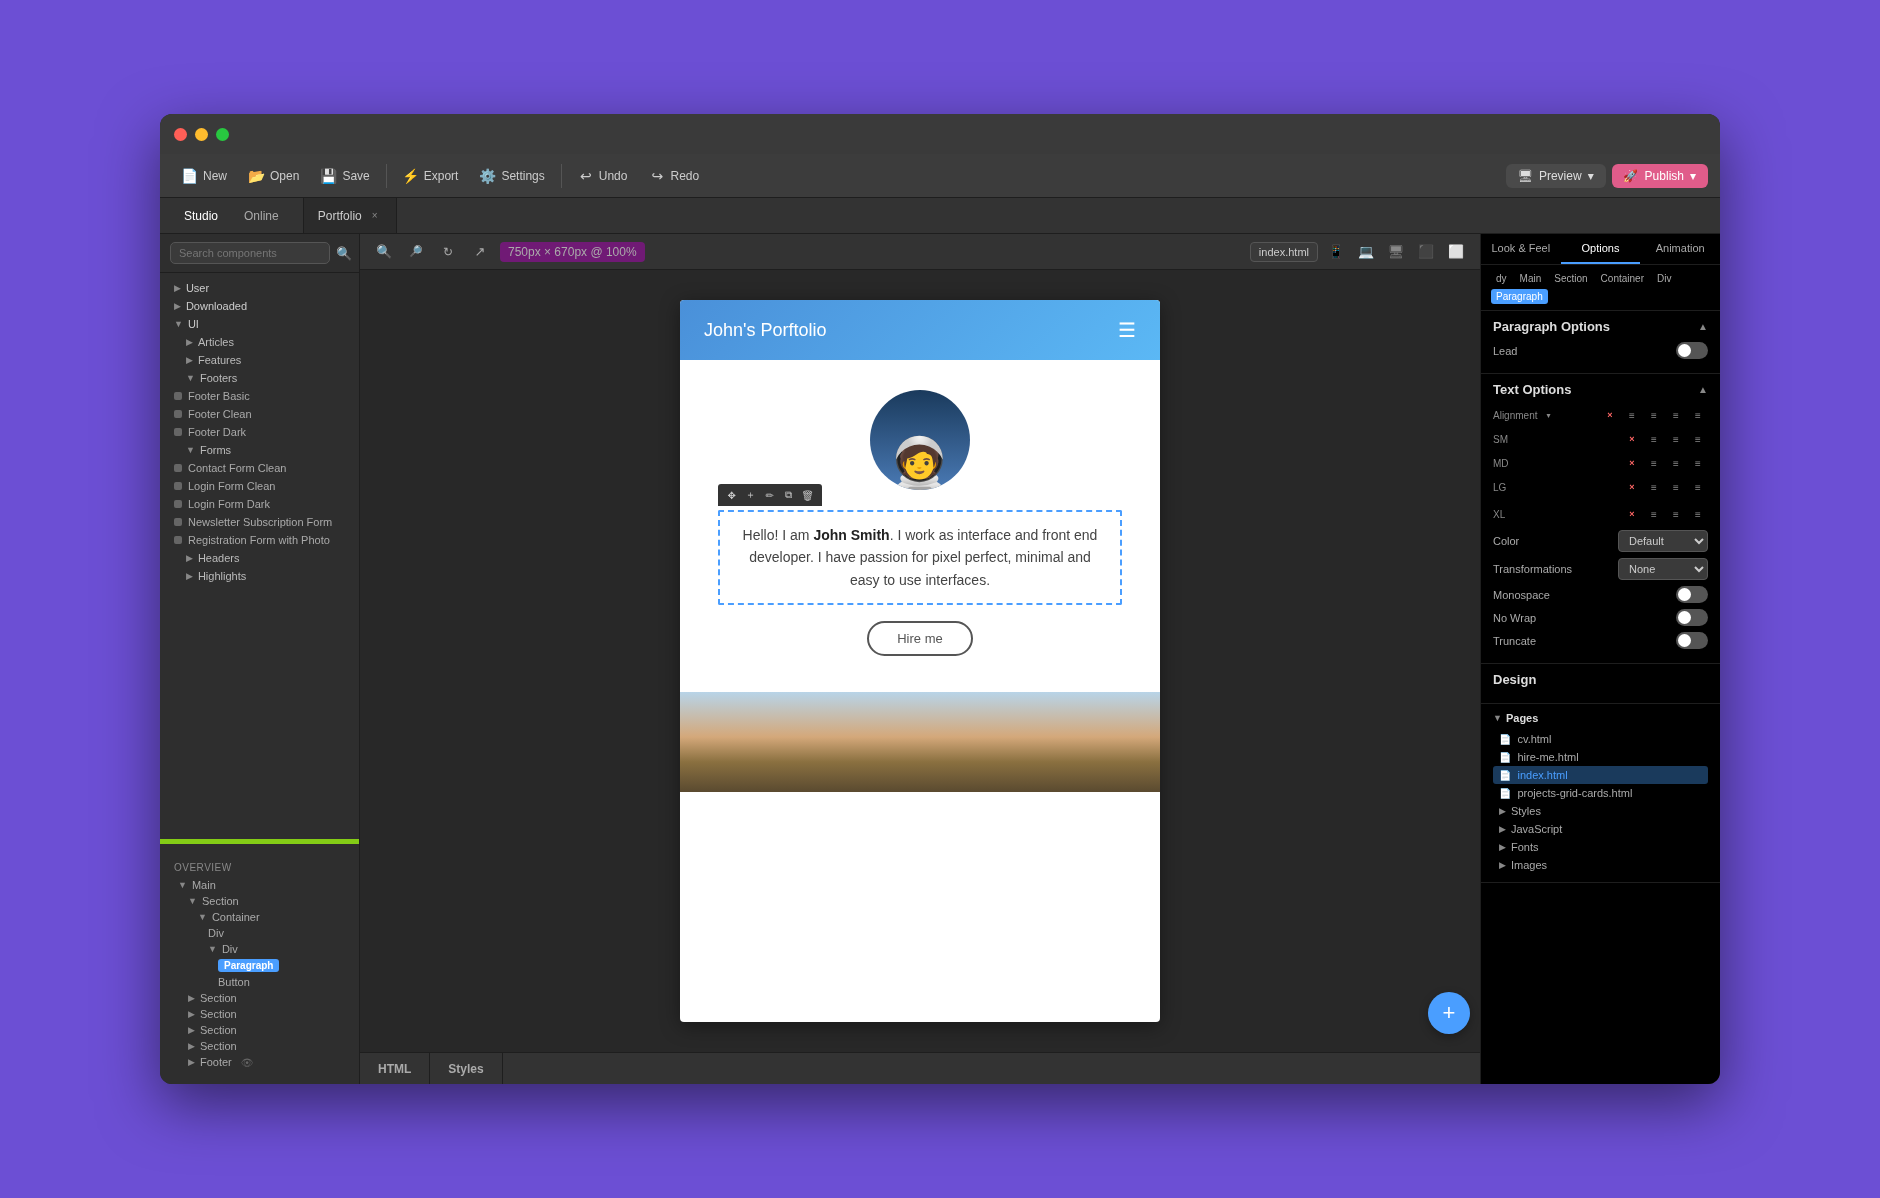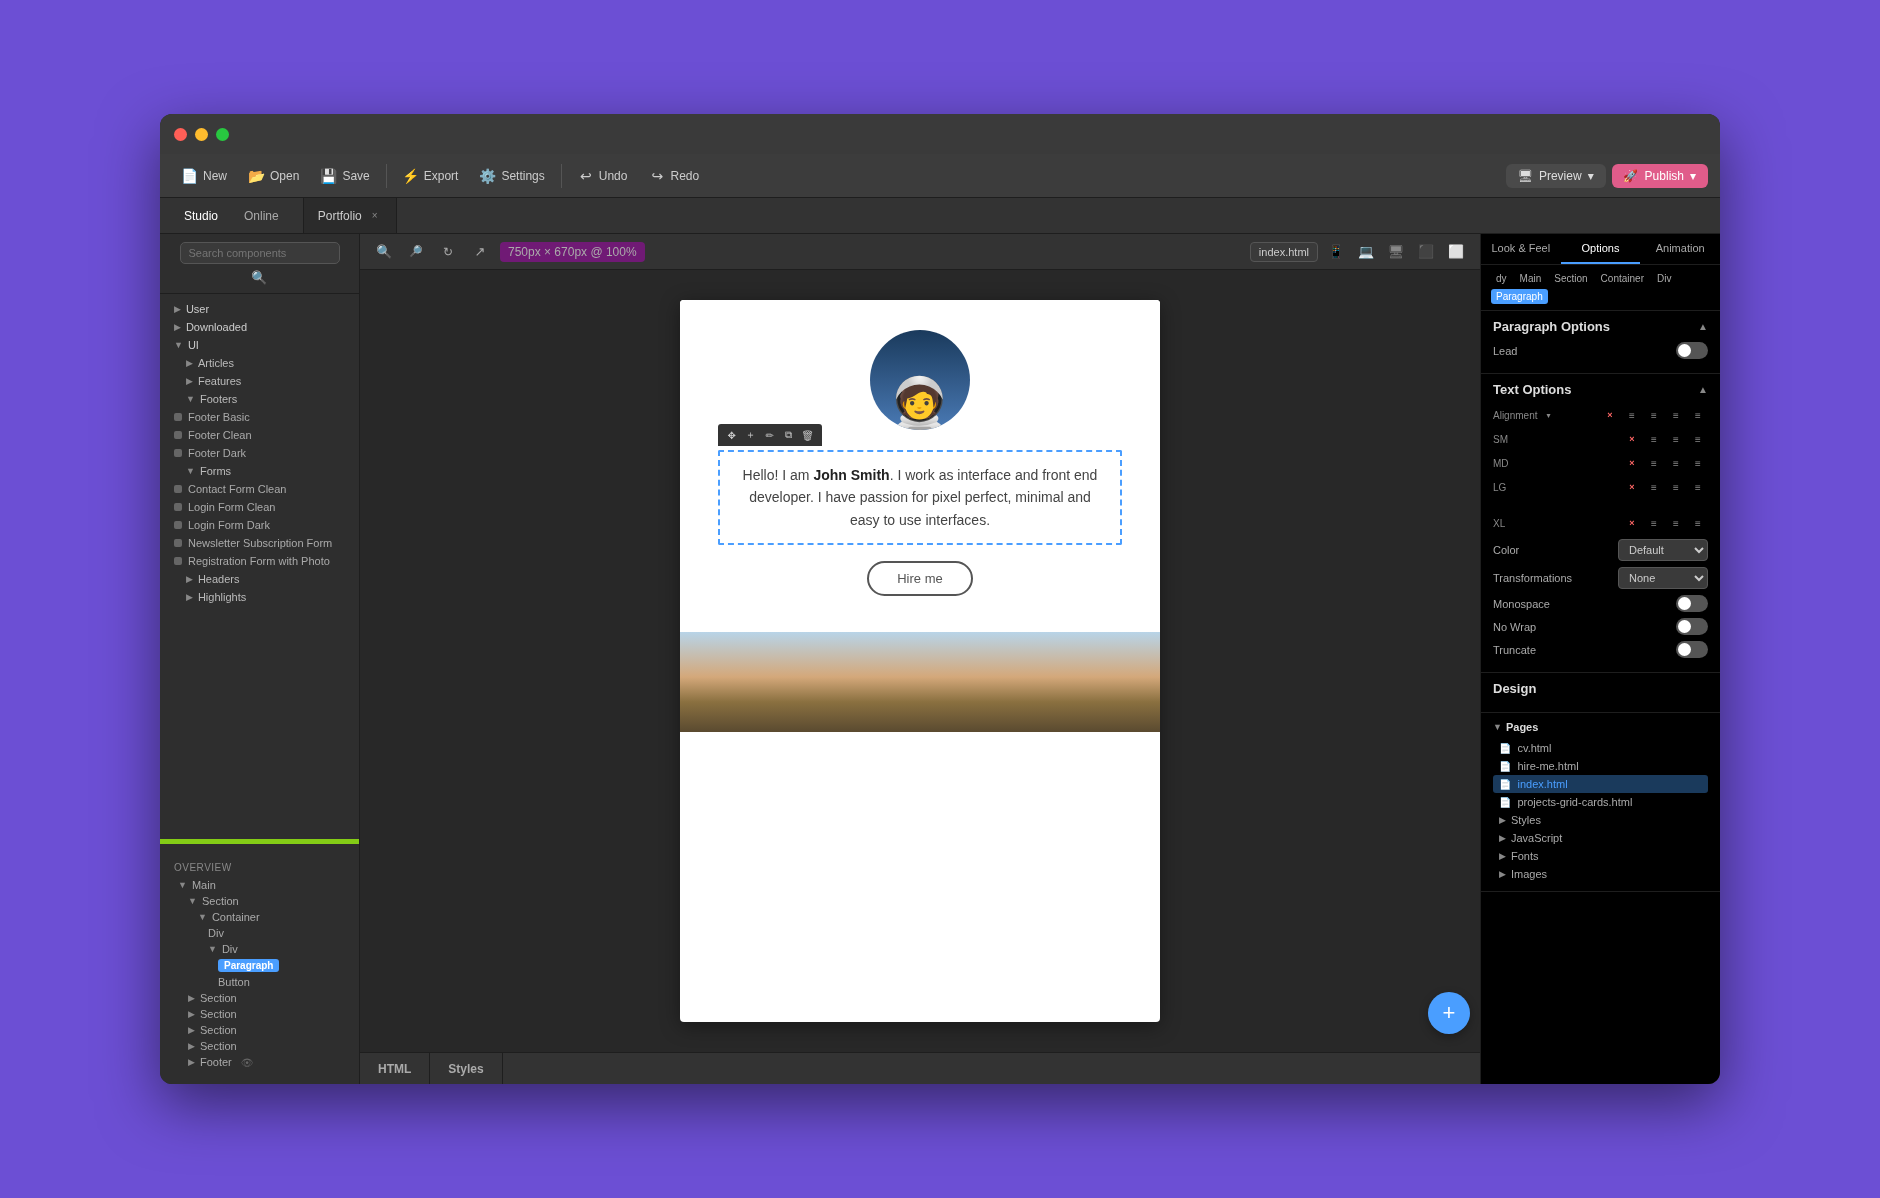--- a/index.html
+++ b/index.html
@@ -161,21 +161,20 @@
       flex-direction: column;
       overflow: hidden;
       flex-shrink: 0;
     }
     .search-box {
       padding: 8px 10px;
       border-bottom: 1px solid #1e1e1e;
       display: flex;
       align-items: center;
       gap: 6px;
-      flex-direction: column;
     }
     .search-input {
       background: #3a3a3a;
       border: 1px solid #555;
       border-radius: 5px;
       padding: 4px 8px;
       color: #aaa;
       font-size: 11px;
       flex: 1;
       outline: none;
@@ -850,20 +849,24 @@
             <div class="device-btn">💻</div>
             <div class="device-btn">🖥</div>
             <div class="device-btn">⬛</div>
             <div class="device-btn">⬜</div>
           </div>
         </div>
 
         <div class="canvas-viewport">
           <div class="website-preview">
 
+            <div class="site-header">
+              <div class="site-title">John's Porftolio</div>
+              <div class="site-nav-icon">☰</div>
+            </div>
 
             <div class="site-body">
               <div class="site-hero">
 
                 <div class="avatar-circle">
                   <div class="avatar-figure">🧑‍🚀</div>
                 </div>
 
                 <div class="text-block-wrapper">
                   <div class="text-block-toolbar">
@@ -964,21 +967,21 @@
             <span>MD</span>
           </div>
           <div class="alignment-row">
             <div class="align-btn x-btn">×</div>
             <div class="align-btn">≡</div>
             <div class="align-btn">≡</div>
             <div class="align-btn">≡</div>
           </div>
         </div>
 
-        <div class="option-row" style="margin-bottom:16px;">
+        <div class="option-row" style="margin-bottom:7px;">
           <div class="align-label">
             <span>LG</span>
           </div>
           <div class="alignment-row">
             <div class="align-btn x-btn">×</div>
             <div class="align-btn">≡</div>
             <div class="align-btn">≡</div>
             <div class="align-btn">≡</div>
           </div>
         </div>

